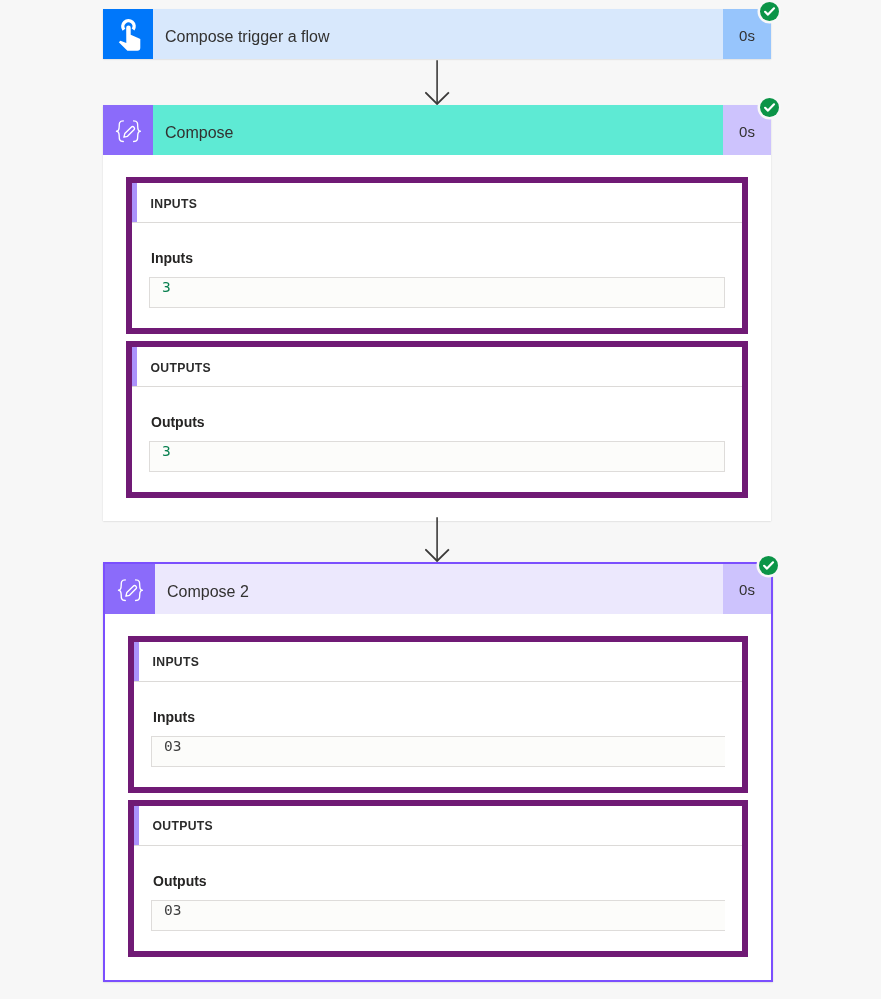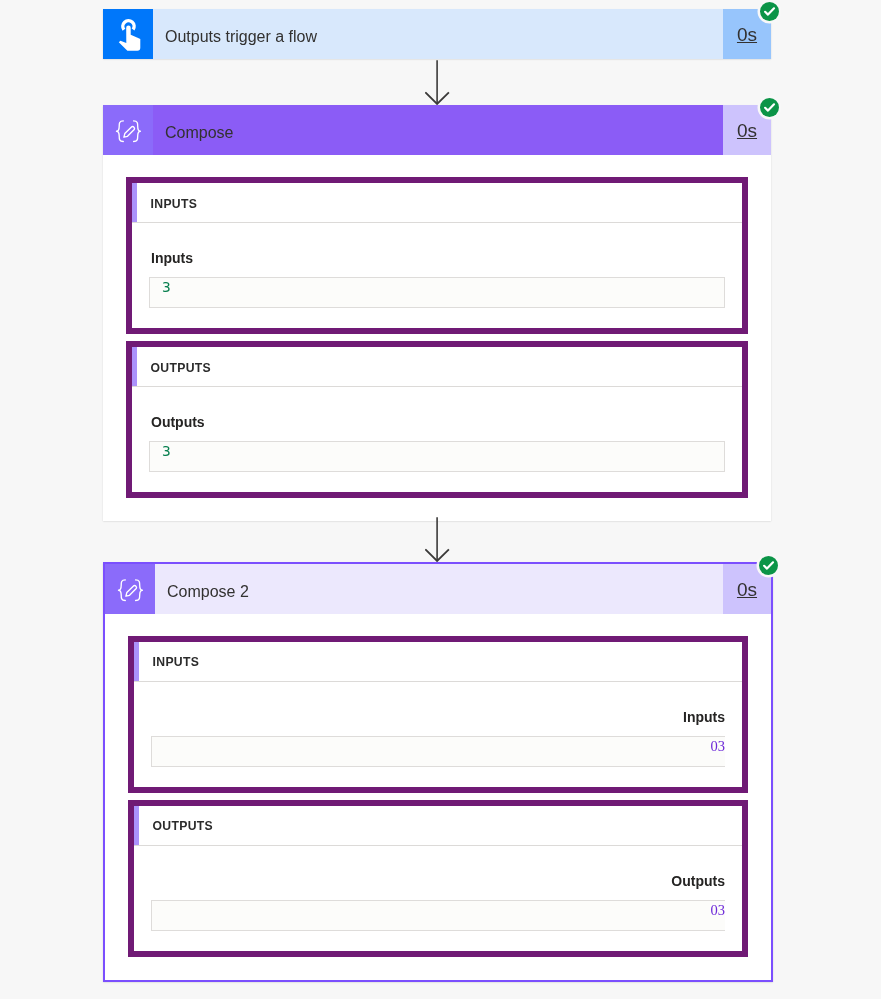--- a/index.html
+++ b/index.html
@@ -2,63 +2,63 @@
 <html><head>
 <meta charset="utf-8">
 <title>Flow run</title>
 <style>
   html,body{margin:0;padding:0;}
   body{width:881px;height:999px;background:#f7f7f7;font-family:"Liberation Sans",sans-serif;overflow:hidden;}
   .canvas{position:relative;width:881px;height:999px;}
 
   .card{position:absolute;background:#ffffff;box-sizing:border-box;
         box-shadow:0 0.2px 0.6px rgba(0,0,0,.11), 0 0.8px 1.6px rgba(0,0,0,.14);}
-  .card.sel{border:2px solid #7b4ffe;text-align:right;}
+  .card.sel{border:2px solid #7b4ffe;}
   .hdr{display:flex;align-items:stretch;height:50px;}
   .icobox{width:50px;height:50px;flex:0 0 50px;display:flex;align-items:center;justify-content:center;}
   .titlebar{flex:1;display:flex;align-items:center;padding-left:12px;font-size:16px;color:#323130;}
   .titlebar>span{position:relative;top:3px;}
-  .dur{width:48px;flex:0 0 48px;display:flex;align-items:center;justify-content:center;font-size:19px;color:#323130;text-decoration:underline;}
+  .dur{width:48px;flex:0 0 48px;display:flex;align-items:center;justify-content:center;font-size:15px;color:#323130;}
   .dur>span{position:relative;top:1px;}
   .check{position:absolute;width:19px;height:19px;border-radius:50%;background:#0b9447;
          box-shadow:0 0 0 2.5px #f8f8f8;display:flex;align-items:center;justify-content:center;}
 
   .body{padding:22px 23px 23px 23px;}
   .section{border:6px solid #701a75;background:#fff;box-sizing:border-box;}
   .section + .section{margin-top:7px;}
   .sec-head{height:40px;display:flex;align-items:center;border-bottom:1px solid #dcdad8;position:relative;box-sizing:border-box;}
   .accent{position:absolute;left:0;top:0;bottom:0;width:5px;background:#ab92fc;}
   .sec-title{padding-left:18.6px;font-size:12.2px;letter-spacing:.3px;color:#2b2b2b;font-weight:600;position:relative;top:1px;}
   .sec-body{padding:0 17px 20px 17px;}
   .field-label{font-size:14px;font-weight:700;color:#252423;height:20px;line-height:20px;margin-top:25px;padding-left:2px;}
   .value-box{border:1px solid #dedcda;background:#fcfcfa;height:31px;margin-top:9px;
              padding:1px 0 0 12px;font-family:"DejaVu Sans Mono",monospace;font-size:14.5px;line-height:16px;
              color:#0a8050;box-sizing:border-box;}
-  .value-box.dark{color:#6d28d9;border-right:none;font-family:Liberation Serif, serif;}
+  .value-box.dark{color:#404040;border-right:none;}
   .arrow{position:absolute;}
 </style>
 </head>
 <body>
 
 <div class="canvas">
 
   <div class="card" style="left:103px;top:9px;width:668px;">
     <div class="hdr">
       <div class="icobox" style="background: rgb(0, 119, 250);">
         <svg width="50" height="50" viewBox="0 0 50 50">
           <g fill="none" stroke="#ffffff" stroke-width="3.4">
             <path d="M20.94 20.70A5.65 5.65 0 1 1 30.08 20.54"></path>
           </g>
           <g fill="#ffffff">
             <path d="M23.2 18.7a2.25 2.25 0 0 1 4.5 0V25.8l6.3 2.6 3.3 1.7v8.6a2.95 2.95 0 0 1-2.95 2.95H24.4l-8.6-8.4 1.6-1.6 5.9 2.25z"></path>
           </g>
         </svg>
       </div>
       <div class="titlebar" style="background: rgb(216, 232, 252);">
-        <span>Outputs trigger a flow</span>
+        <span>Compose trigger a flow</span>
       </div>
       <div class="dur" style="background: rgb(151, 197, 252);">
         <span>0s</span>
       </div>
     </div>
   </div>
   <div class="check" style="left:760px;top:2px;">
     <svg width="19" height="19" viewBox="0 0 19 19">
         <path d="M5.1 9.8 8.0 12.6 14.0 6.3" stroke="#fff" stroke-width="2.2" fill="none" stroke-linecap="round" stroke-linejoin="round"></path>
       </svg>
@@ -73,21 +73,21 @@
     <div class="hdr">
       <div class="icobox" style="background: rgb(139, 107, 250);">
         <svg width="50" height="50" viewBox="0 0 50 50">
           <g fill="none" stroke="#ffffff" stroke-width="1.35" stroke-linecap="round" stroke-linejoin="round">
             <path d="M20.3 15.9c-4.1 0-4.1 2.5-4.1 5.4 0 3.0-1.2 4.9-2.7 4.9 1.5 0 2.7 2.0 2.7 4.9 0 3.0 0 5.4 4.1 5.4"></path>
             <path d="M30.6 15.9c4.1 0 4.1 2.5 4.1 5.4 0 3.0 1.2 4.9 2.7 4.9-1.5 0-2.7 2.0-2.7 4.9 0 3.0 0 5.4-4.1 5.4"></path>
             <path d="M28.5 21.9a1.95 1.95 0 0 1 2.7 2.7l-6.7 6.7-3.6 0.9 0.9-3.6z"></path>
           </g>
         </svg>
       </div>
-      <div class="titlebar" style="background: #8b5cf6;">
+      <div class="titlebar" style="background: #5eead4;">
         <span>Compose</span>
       </div>
       <div class="dur" style="background: rgb(205, 195, 253);">
         <span>0s</span>
       </div>
     </div>
     <div class="body">
       <div class="section">
         <div class="sec-head">
           <div class="accent"></div>

